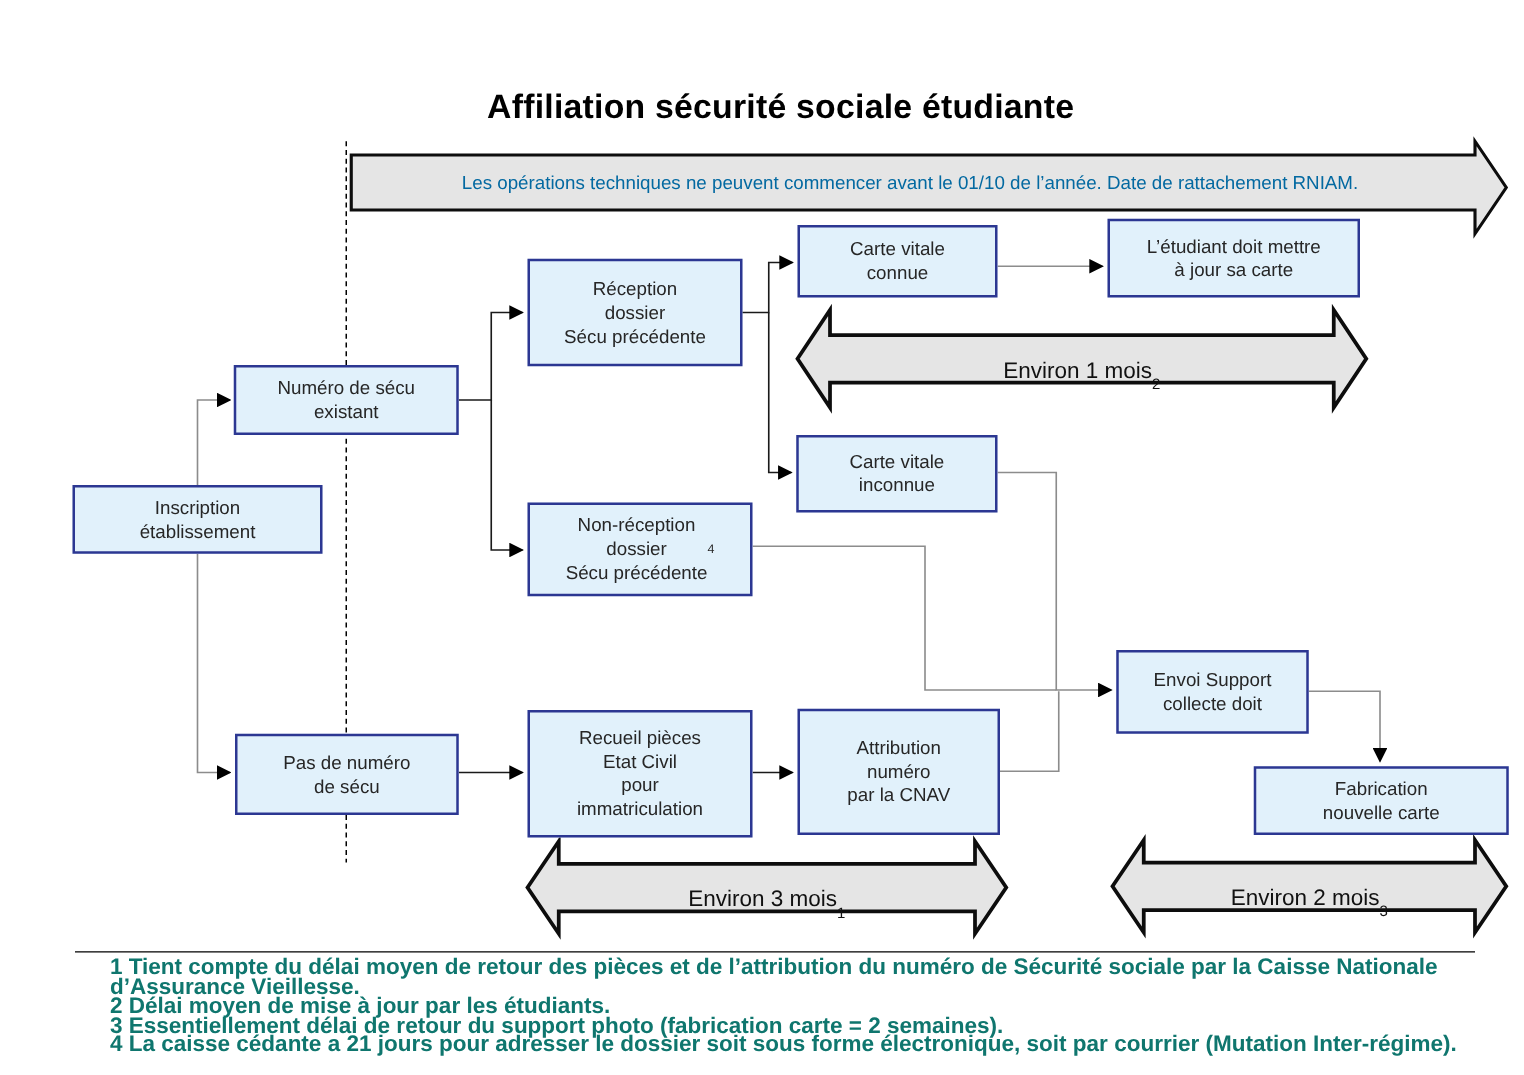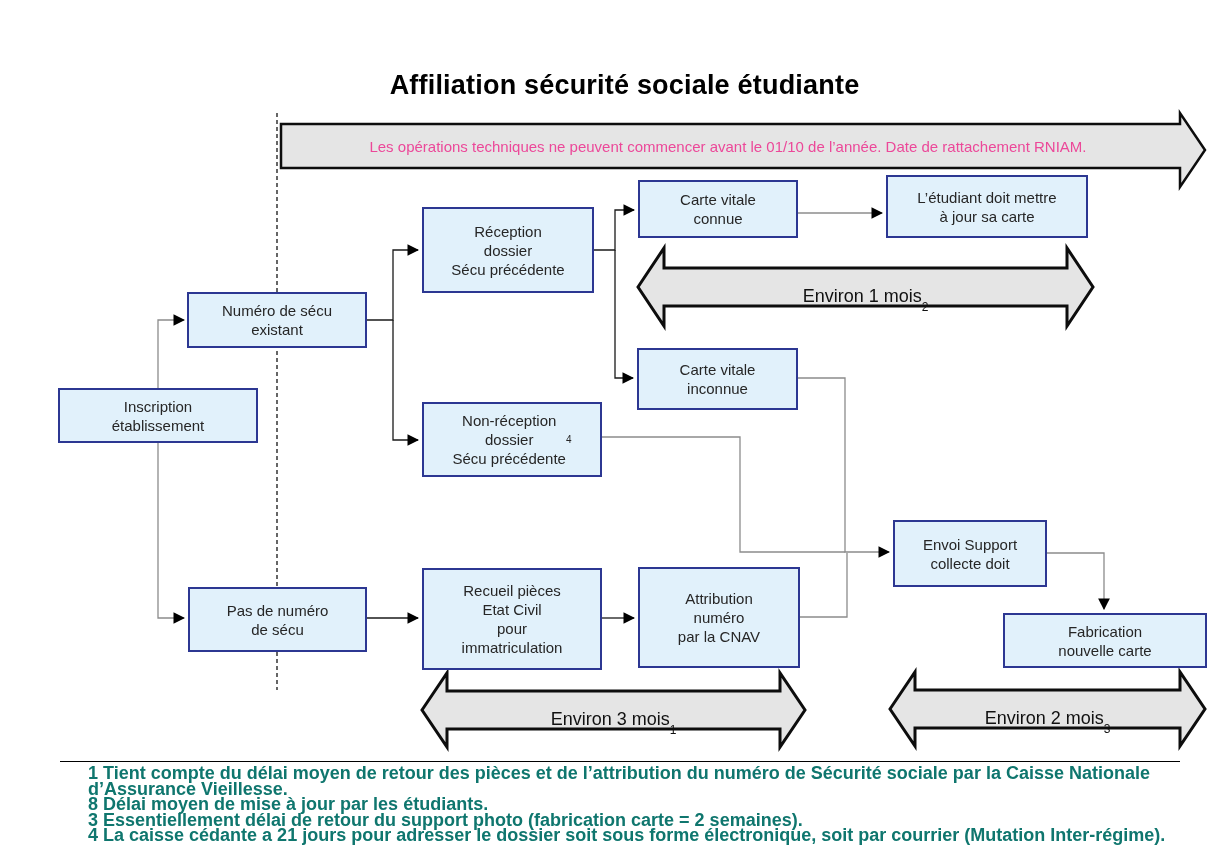--- a/index.html
+++ b/index.html
@@ -16,21 +16,21 @@
   .wire-black{fill:none;stroke:#1a1a1a;stroke-width:1.3;}
   .dashed{fill:none;stroke:#000;stroke-width:1.2;stroke-dasharray:4 3;}
 
   .title{
     position:absolute;left:15px;top:70px;width:1219px;text-align:center;
     font-size:27px;font-weight:bold;letter-spacing:.2px;color:#000;
   }
   .banner-label{
     position:absolute;left:284px;top:124px;width:888px;height:44px;
     display:flex;align-items:center;justify-content:center;
-    font-size:15px;color:#ec4899;white-space:nowrap;
+    font-size:15px;color:#0369a1;white-space:nowrap;
   }
   .node{
     position:absolute;box-sizing:border-box;
     background:var(--box-fill,#e1f1fb);border:2px solid var(--box-border,#2c3792);
     display:flex;align-items:center;justify-content:center;text-align:center;
     font-size:15px;line-height:19px;color:#262626;
   }
   .node span{white-space:pre-line;}
   .node sup,.dur-label sup{font-size:10px;line-height:0;}
   .b-inscription{left:58px;top:388px;width:200px;height:55px}
@@ -161,18 +161,18 @@
       <sup>1</sup>
   </div>
   <div class="dur-label d3">
     <span>Environ 2 mois</span>
       <sup>3</sup>
   </div>
 
   <div class="divider"></div>
   <div class="footnotes">
     <div>1 Tient compte du délai moyen de retour des pièces et de l’attribution du numéro de Sécurité sociale par la Caisse Nationale d’Assurance Vieillesse.</div>
-    <div>8 Délai moyen de mise à jour par les étudiants.</div>
+    <div>2 Délai moyen de mise à jour par les étudiants.</div>
     <div>3 Essentiellement délai de retour du support photo (fabrication carte = 2 semaines).</div>
     <div>4 La caisse cédante a 21 jours pour adresser le dossier soit sous forme électronique, soit par courrier (Mutation Inter-régime).</div>
   </div>
 
 </div>
 
 </body></html>

